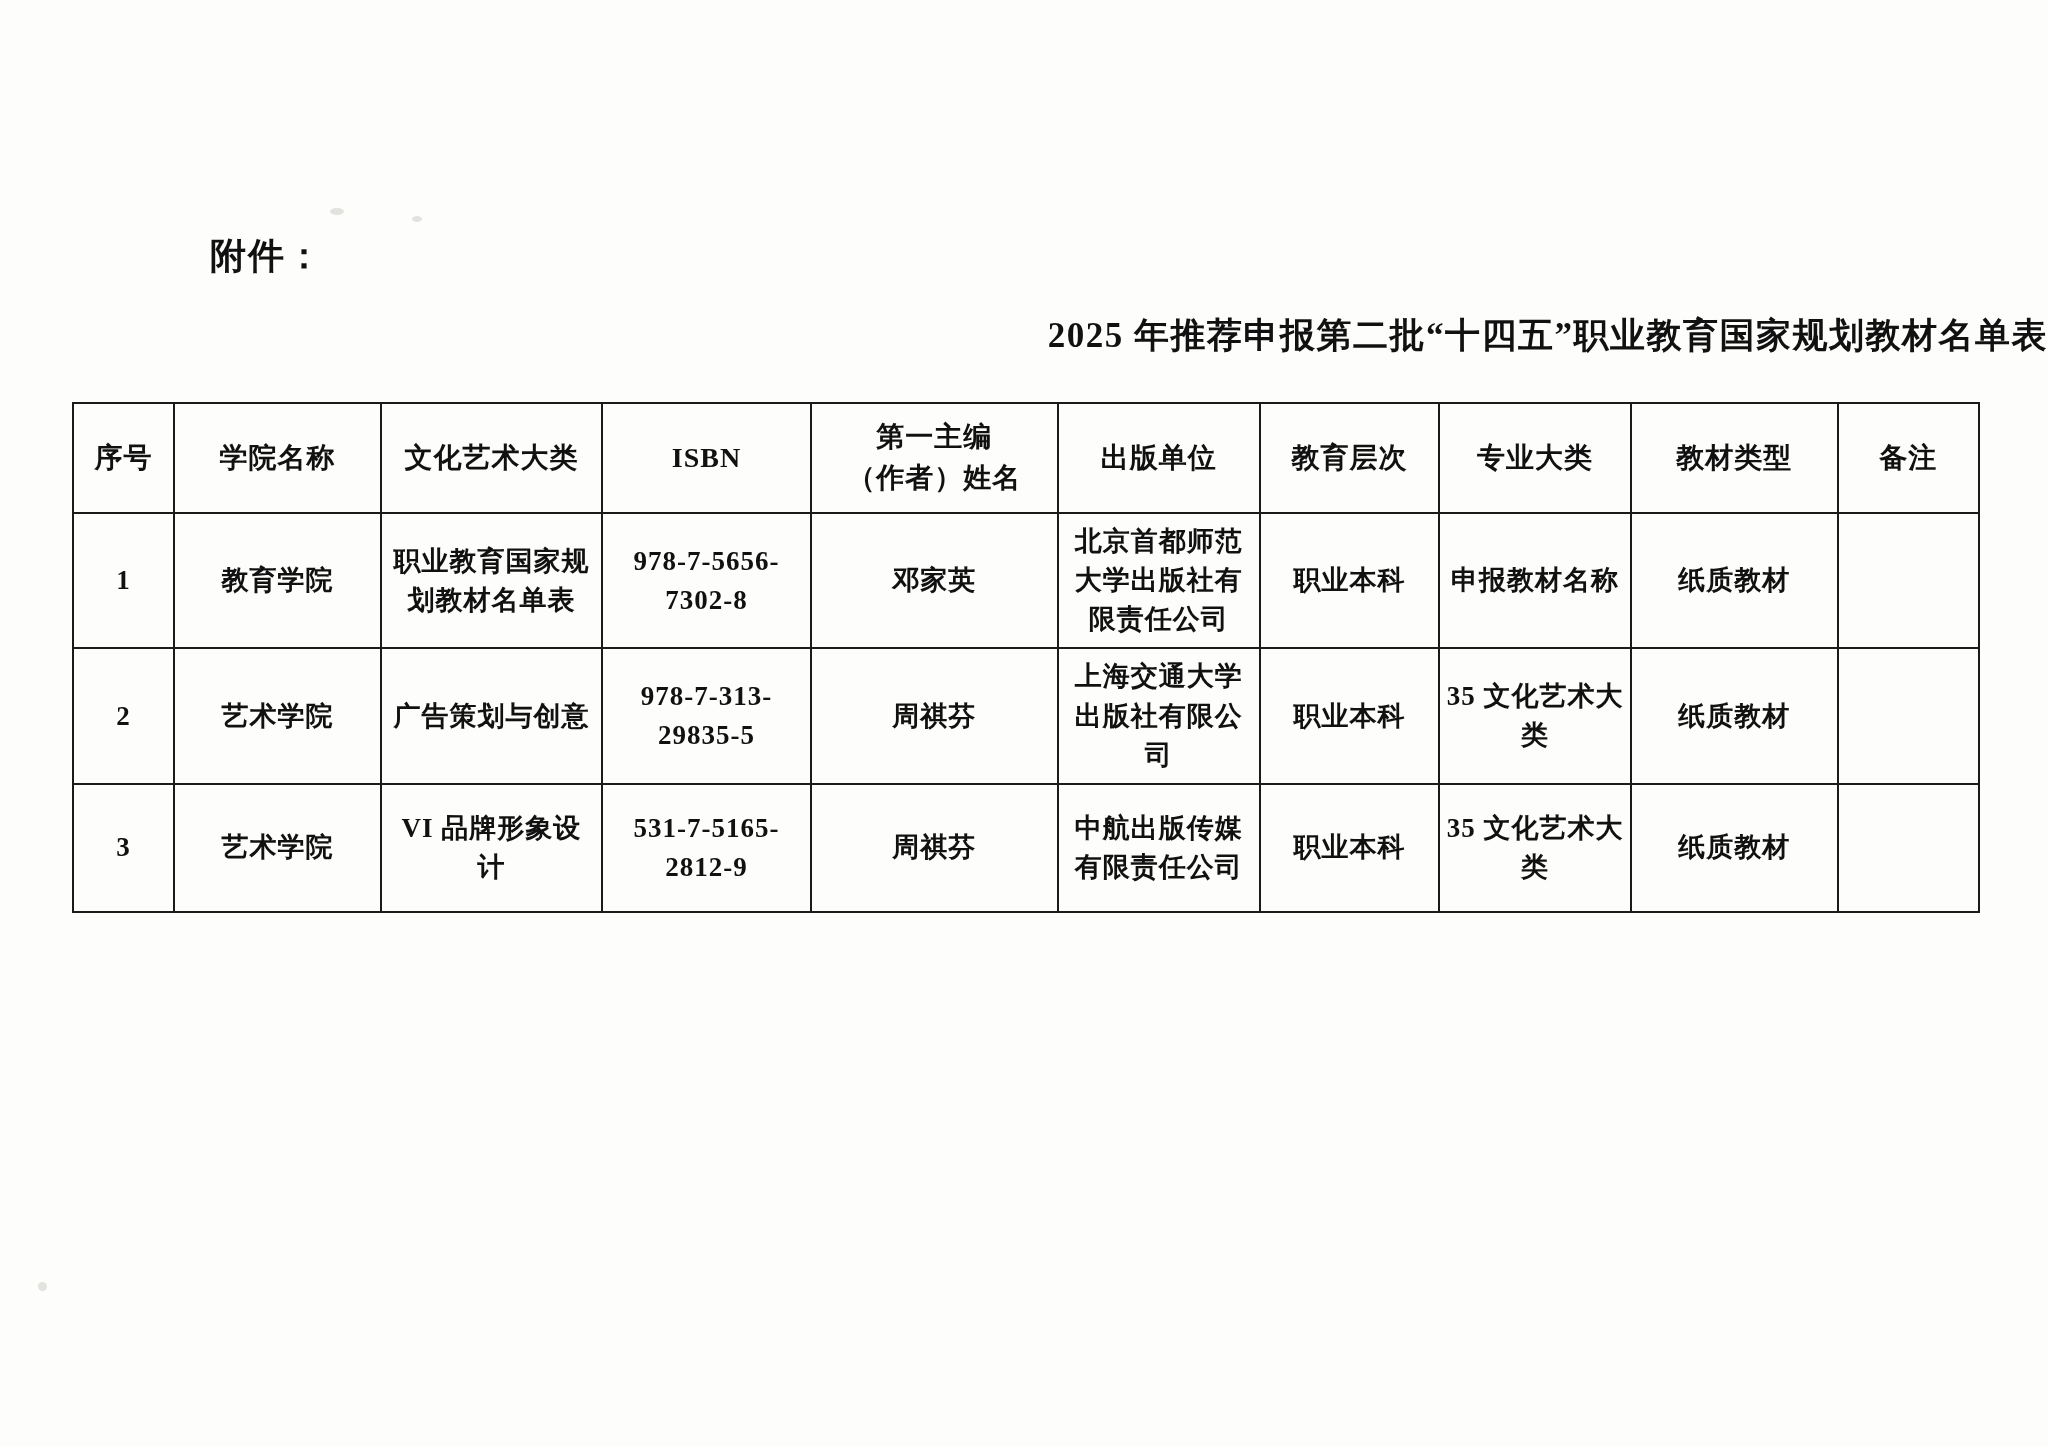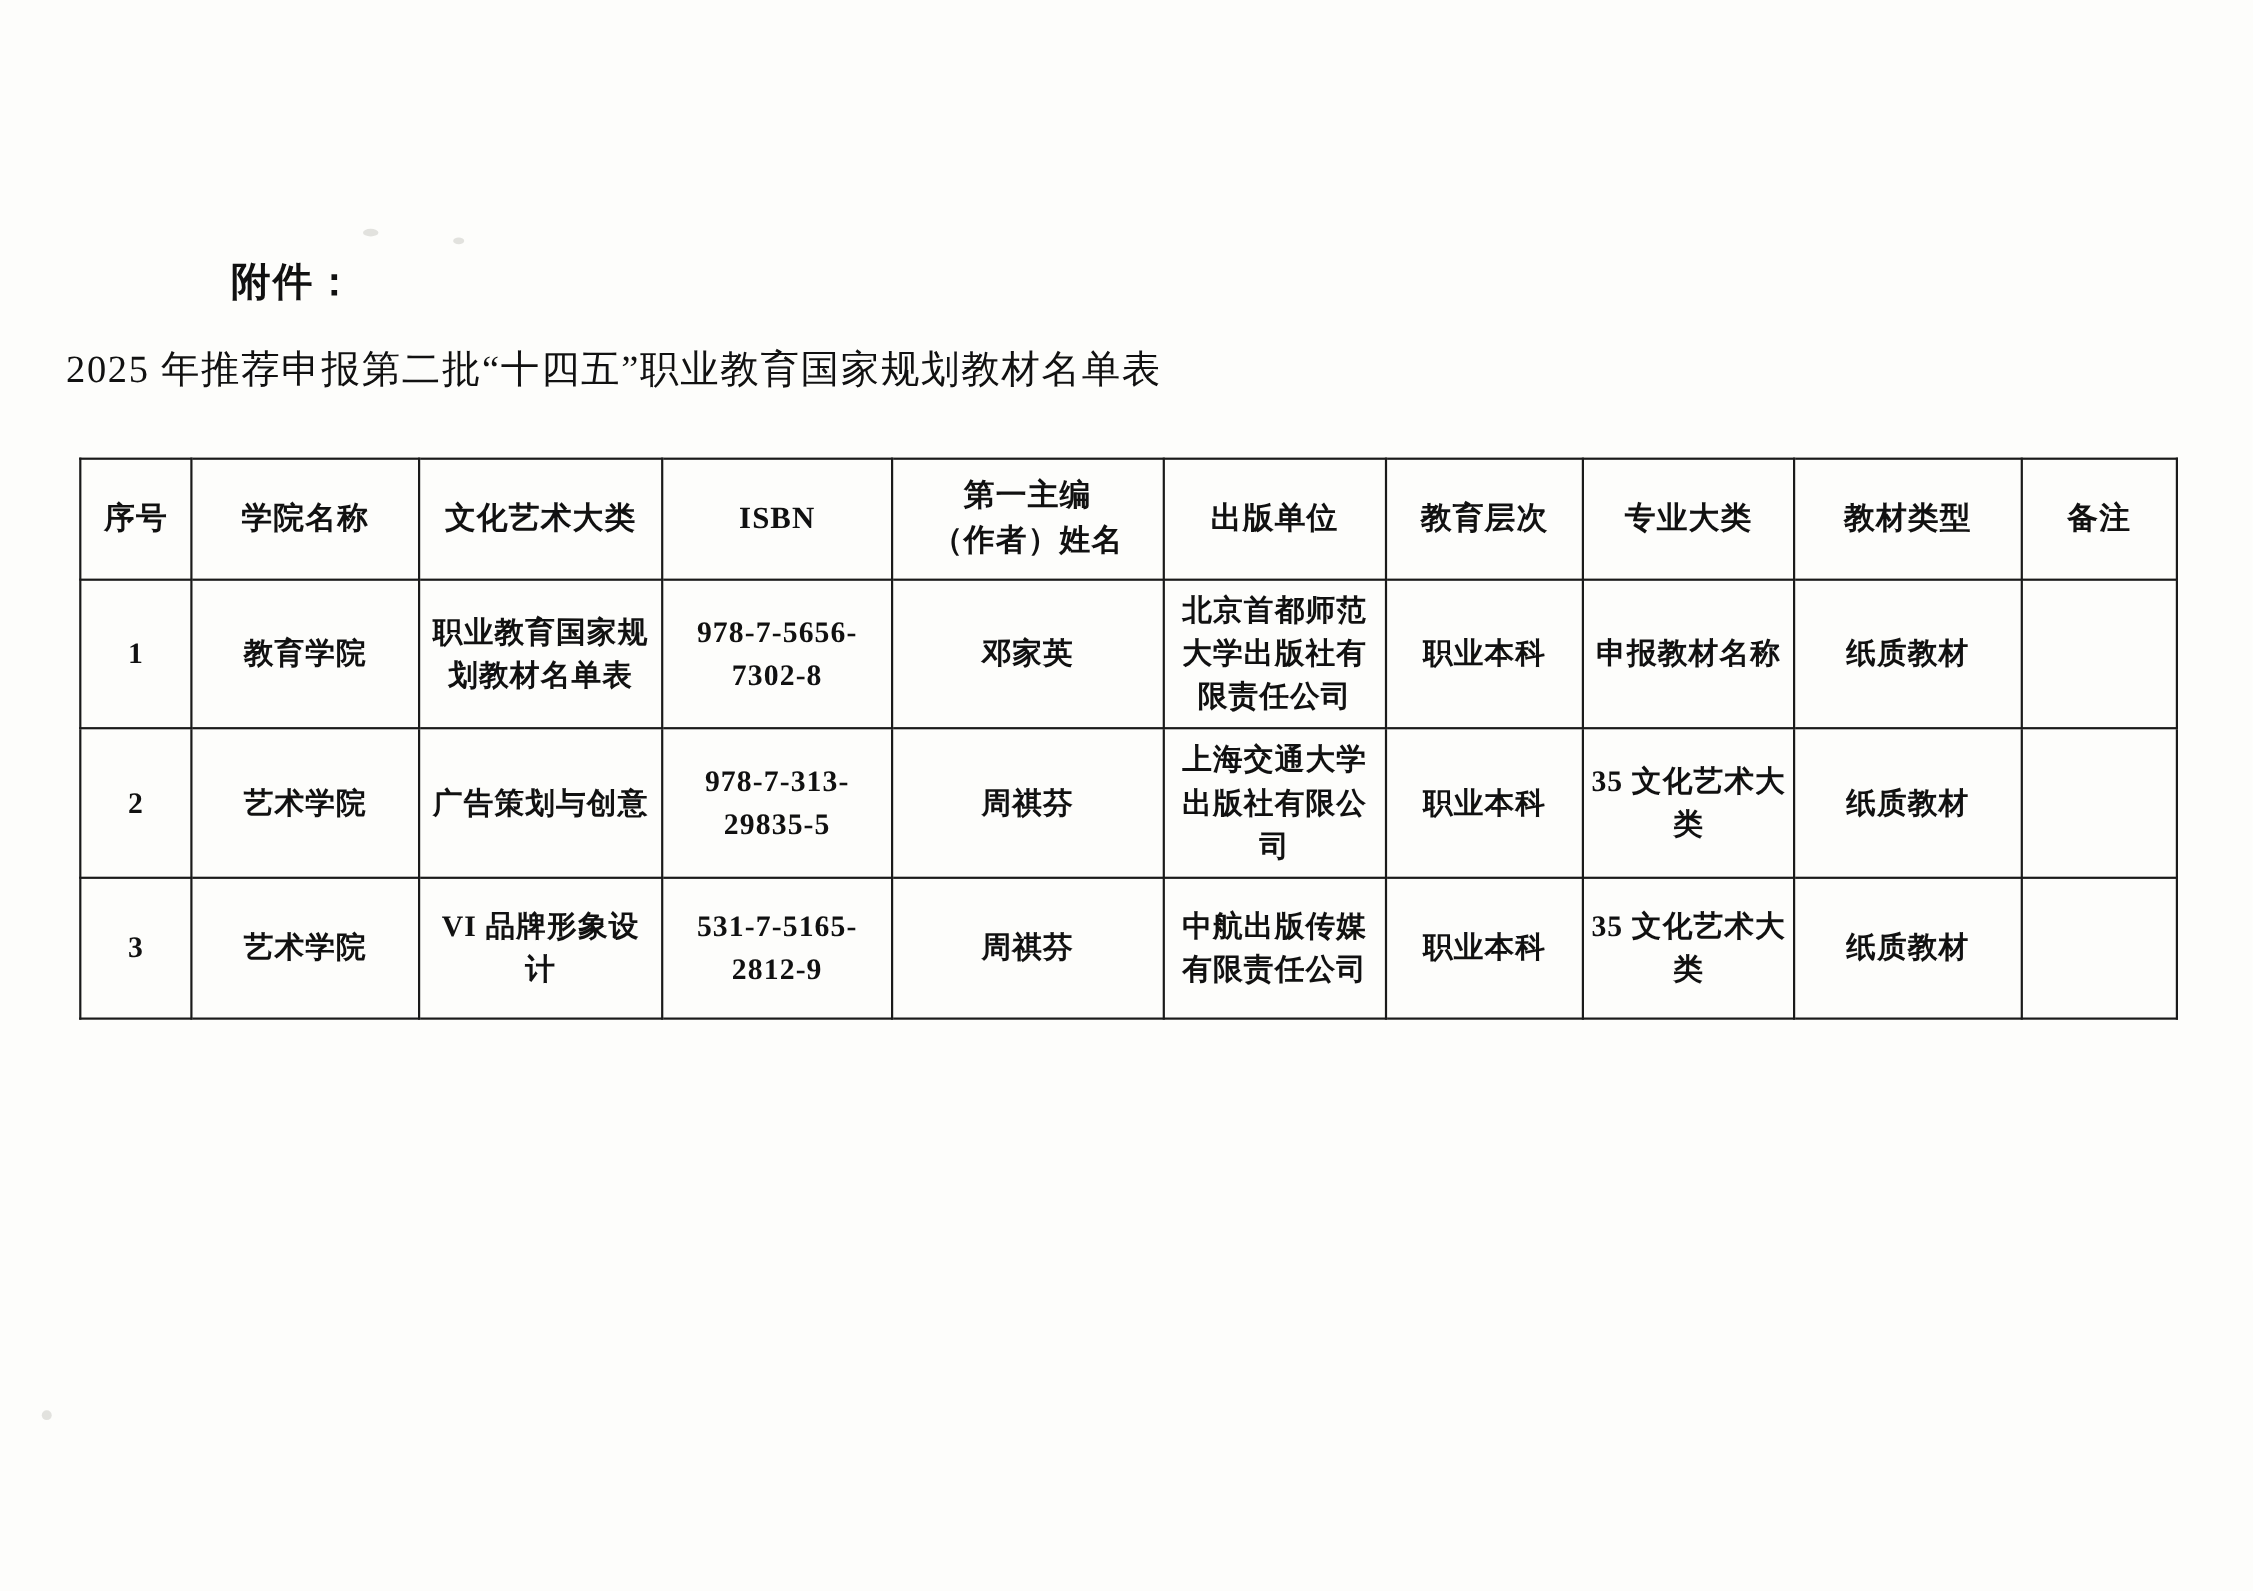--- a/index.html
+++ b/index.html
@@ -36,31 +36,31 @@
     font-weight: 700;
     letter-spacing: 2px;
     font-family: "Liberation Serif", "DejaVu Serif", serif;
     margin-left: 32px;
   }
   .doc-title {
     position: absolute;
     left: 0;
     top: 312px;
     width: 2048px;
-    text-align: left;
+    text-align: right;
     font-size: 35px;
-    font-weight: 400;
+    font-weight: 700;
     letter-spacing: 1.5px;
     padding-left: 60px;
     box-sizing: border-box;
   }
   .table-wrap {
     position: absolute;
     left: 72px;
-    top: 416px;
+    top: 402px;
     width: 1908px;
   }
   table.listing {
     border-collapse: collapse;
     width: 1908px;
     table-layout: fixed;
   }
   table.listing td, table.listing th {
     border: 2px solid #1a1a1a;
     text-align: center;

